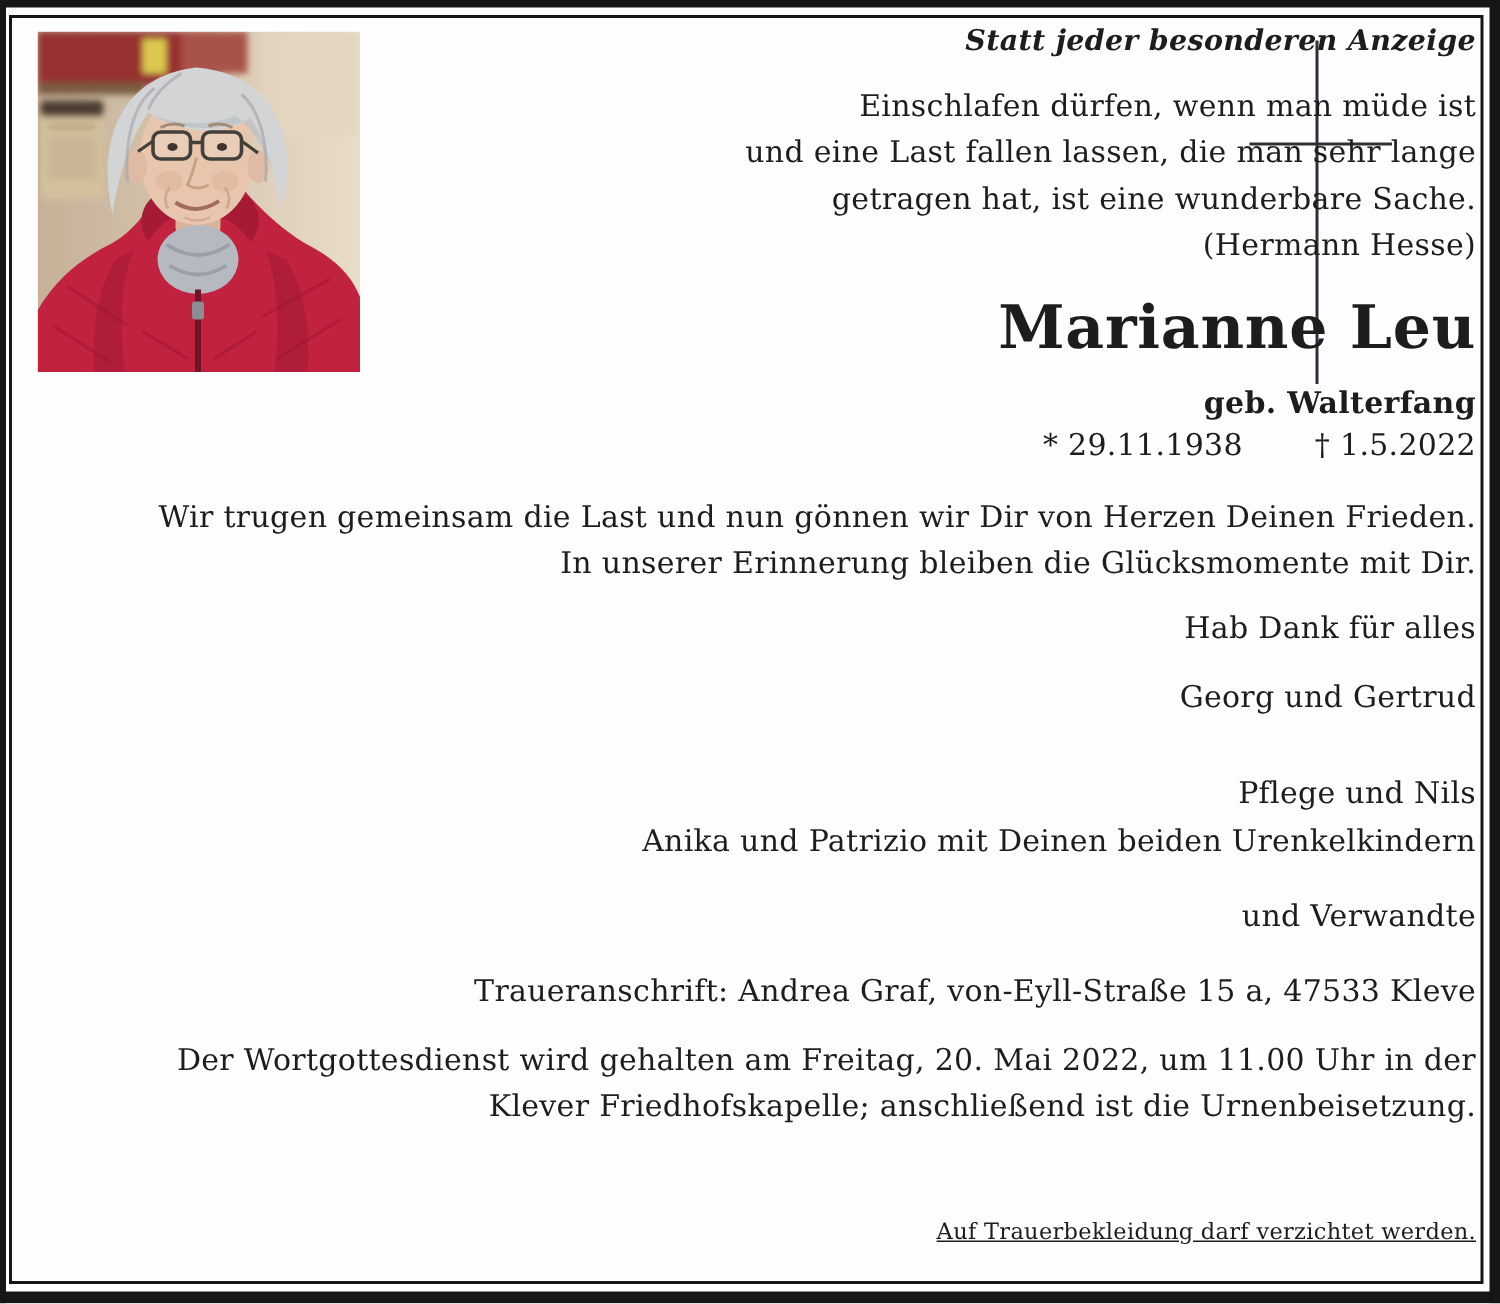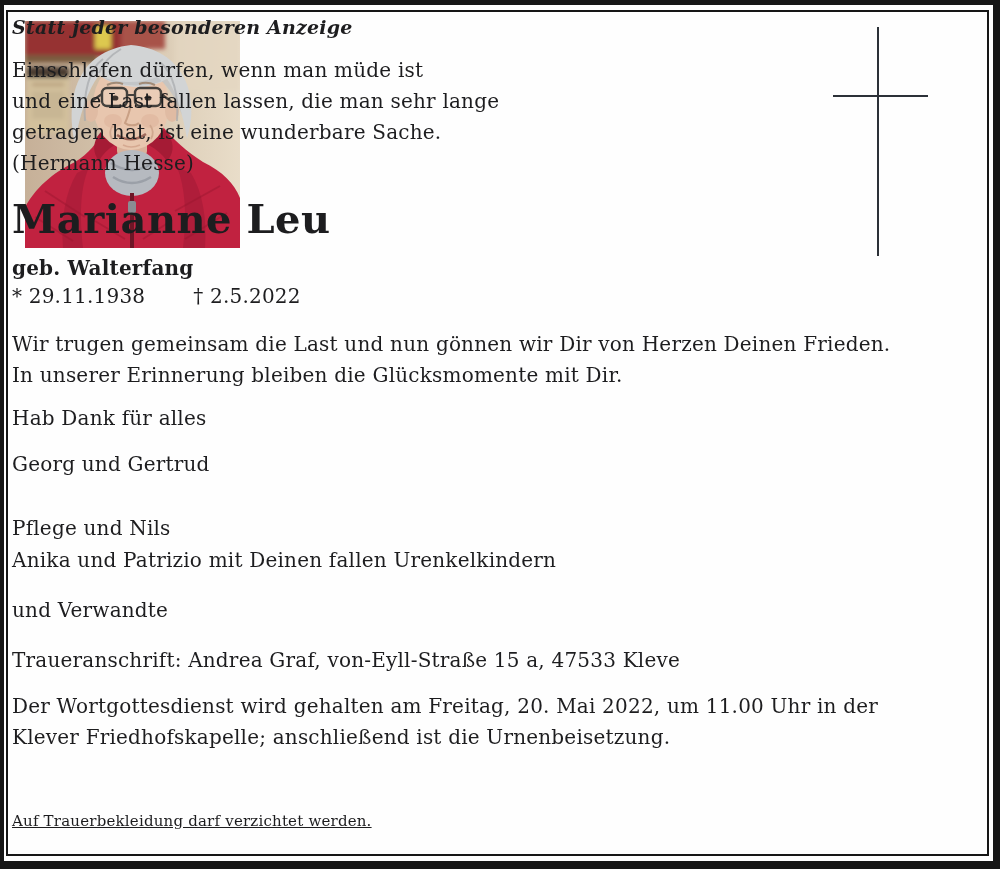--- a/index.html
+++ b/index.html
@@ -27,21 +27,21 @@
   .bar-bottom { position: absolute; left: 0; bottom: 0; width: 100%; height: 8px; background: var(--frame); }
   .inner-frame {
     position: absolute; left: 6px; top: 10px; right: 11px; bottom: 13px;
     border: 2px solid var(--frame);
     pointer-events: none;
   }
 
   
   .line {
     position: absolute; left: 12px; right: 16px;
-    text-align: left; line-height: 1.15;
+    text-align: right; line-height: 1.15;
     color: var(--ink);
     letter-spacing: 0.2px;
     white-space: nowrap;
   }
   .pretext      { top: 17px;  font-size: 19px; font-style: italic; font-weight: 700; }
   .quote-1      { top: 59px;  font-size: 20px; }
   .quote-2      { top: 90px;  font-size: 20px; }
   .quote-3      { top: 121px; font-size: 20px; }
   .attribution  { top: 152px; font-size: 20px; }
   .name         { top: 196px; font-size: 40px; font-weight: 700; letter-spacing: 0.5px; }
@@ -170,30 +170,30 @@
   <div class="line pretext">Statt jeder besonderen Anzeige</div>
 
   <div class="line quote-2">und eine Last fallen lassen, die man sehr lange</div>
   <div class="line quote-1">Einschlafen dürfen, wenn man müde ist</div>
   <div class="line quote-3">getragen hat, ist eine wunderbare Sache.</div>
   <div class="line attribution">(Hermann Hesse)</div>
 
   <div class="line name">Marianne Leu</div>
   <div class="line maiden">geb. Walterfang</div>
   <div class="line dates">
-    <span>* 29.11.1938</span><span class="gap"></span><span>† 2.5.2022</span>
+    <span>* 29.11.1938</span><span class="gap"></span><span>† 1.5.2022</span>
   </div>
 
   <div class="line msg-1">Wir trugen gemeinsam die Last und nun gönnen wir Dir von Herzen Deinen Frieden.</div>
   <div class="line msg-2">In unserer Erinnerung bleiben die Glücksmomente mit Dir.</div>
   <div class="line thanks">Hab Dank für alles</div>
 
   <div class="line mourner-0">Georg und Gertrud</div>
   <div class="line mourner-2">Pflege und Nils</div>
-  <div class="line mourner-3">Anika und Patrizio mit Deinen fallen Urenkelkindern</div>
+  <div class="line mourner-3">Anika und Patrizio mit Deinen beiden Urenkelkindern</div>
   <div class="line relatives">und Verwandte</div>
 
   <div class="line address">Traueranschrift: Andrea Graf, von-Eyll-Straße 15 a, 47533 Kleve</div>
   <div class="line service-1">Der Wortgottesdienst wird gehalten am Freitag, 20. Mai 2022, um 11.00 Uhr in der</div>
   <div class="line service-2">Klever Friedhofskapelle; anschließend ist die Urnenbeisetzung.</div>
   <div class="line dress">Auf Trauerbekleidung darf verzichtet werden.</div>
 
 </div>
 
 </body></html>

